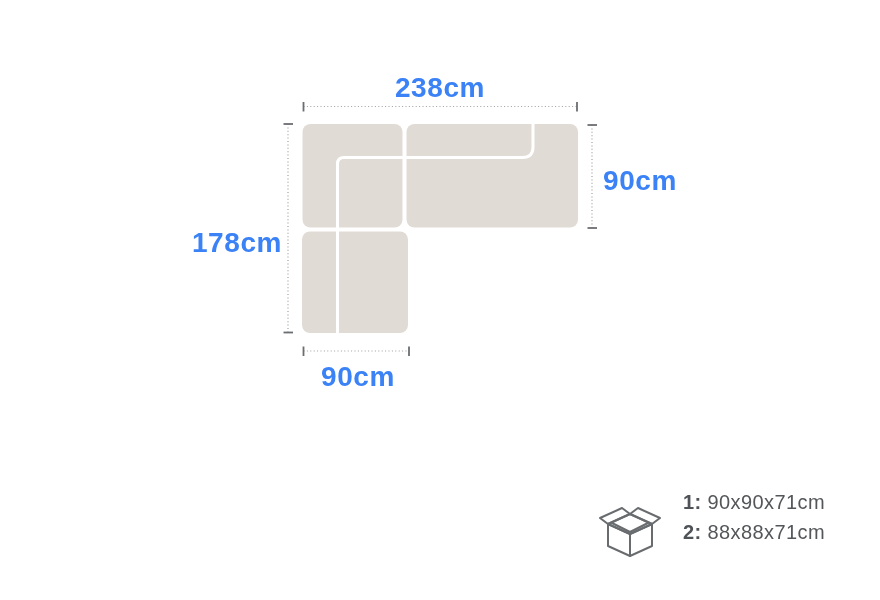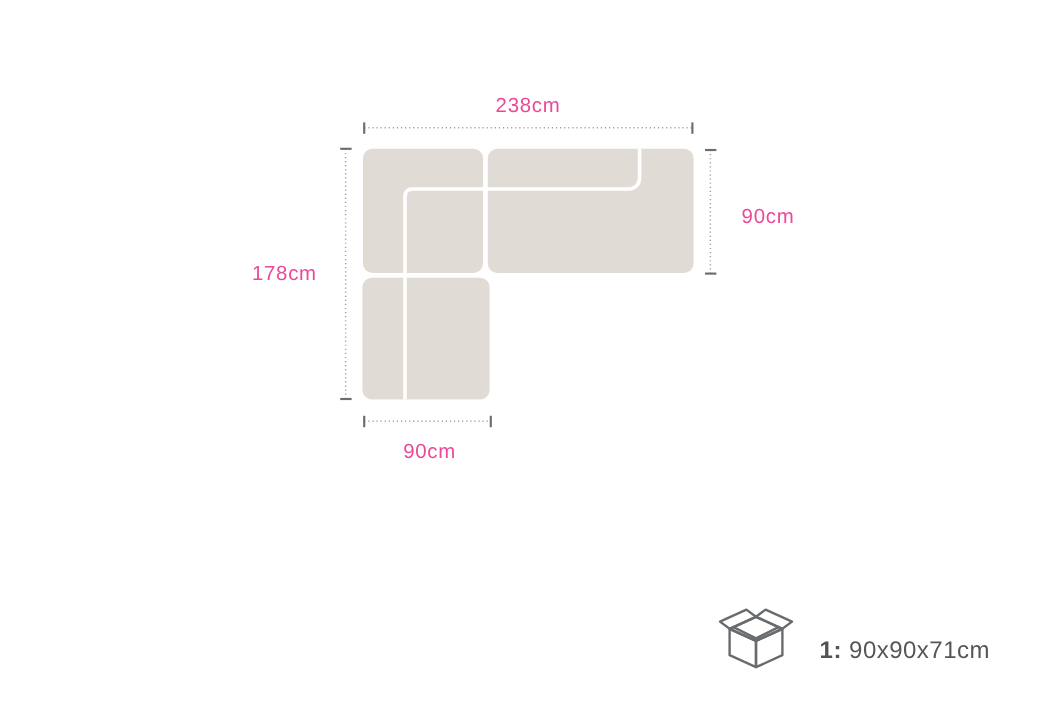--- a/index.html
+++ b/index.html
@@ -7,31 +7,31 @@
     position:relative;
     width:880px;height:600px;
     background:#ffffff;
     overflow:hidden;
     font-family:"Liberation Sans", sans-serif;
   }
   .diagram-svg{position:absolute;left:0;top:0;}
   .dim-label{
     position:absolute;
     transform:translate(-50%,-50%);
-    font-size:17px;
-    font-weight:400;
+    font-size:28px;
+    font-weight:700;
     letter-spacing:0.6px;
-    color:#ec4899;
+    color:#3b82f6;
     white-space:nowrap;
   }
   .packages{
     position:absolute;
     left:597px;top:487px;
     display:flex;
-    align-items:flex-end;
+    align-items:flex-start;
   }
   .box-icon{display:block;margin-top:14px;}
   .package-list{margin-left:20px;}
   .package-row{
     height:30px;
     line-height:30px;
     font-size:20px;
     letter-spacing:0.4px;
     color:#54575a;
     white-space:nowrap;
@@ -72,21 +72,21 @@
     </g>
 
     <g>
       <line x1="303.5" y1="351" x2="409" y2="351" stroke-width="1.2" stroke-dasharray="1 2.4" stroke="#a0a09e"></line>
       <line x1="303.5" y1="346.5" x2="303.5" y2="356" stroke-width="1.8" stroke="#6b6e71"></line>
       <line x1="409" y1="346.5" x2="409" y2="356" stroke-width="1.8" stroke="#6b6e71"></line>
     </g>
   </svg>
 
   <div class="dim-label" style="left:440px;top:88px;">238cm</div>
-  <div class="dim-label" style="left:237px;top:228px;">178cm</div>
+  <div class="dim-label" style="left:237px;top:243px;">178cm</div>
   <div class="dim-label" style="left:640px;top:181px;">90cm</div>
   <div class="dim-label" style="left:358px;top:377px;">90cm</div>
 
   <div class="packages">
     <svg class="box-icon" width="66" height="56" viewBox="0 0 66 56" fill="none" stroke="#696c6f" stroke-width="2" stroke-linejoin="round" stroke-linecap="round">
 
       <polygon points="11,23 3,17 25,7 33,13"></polygon>
       <polygon points="55,23 63,17 41,7 33,13"></polygon>
 
       <polyline points="15,22 33,31 51,22"></polyline>
@@ -94,16 +94,20 @@
       <polygon points="11,23 33,13 55,23 33,33"></polygon>
 
       <polygon points="11,23 33,33 33,55 11,45"></polygon>
       <polygon points="33,33 55,23 55,45 33,55"></polygon>
     </svg>
     <div class="package-list">
       <div class="package-row">
         <span class="pkg-num">1:</span>
         <span class="pkg-dims">90x90x71cm</span>
       </div>
+      <div class="package-row">
+        <span class="pkg-num">2:</span>
+        <span class="pkg-dims">88x88x71cm</span>
+      </div>
     </div>
   </div>
 
 </div>
 
 </body></html>

